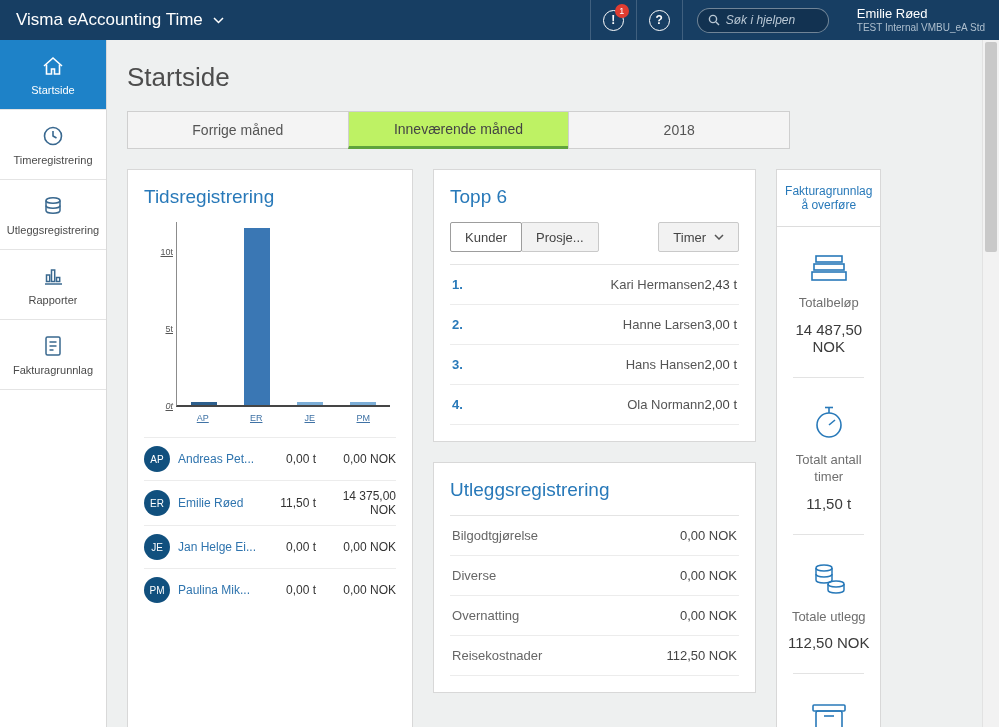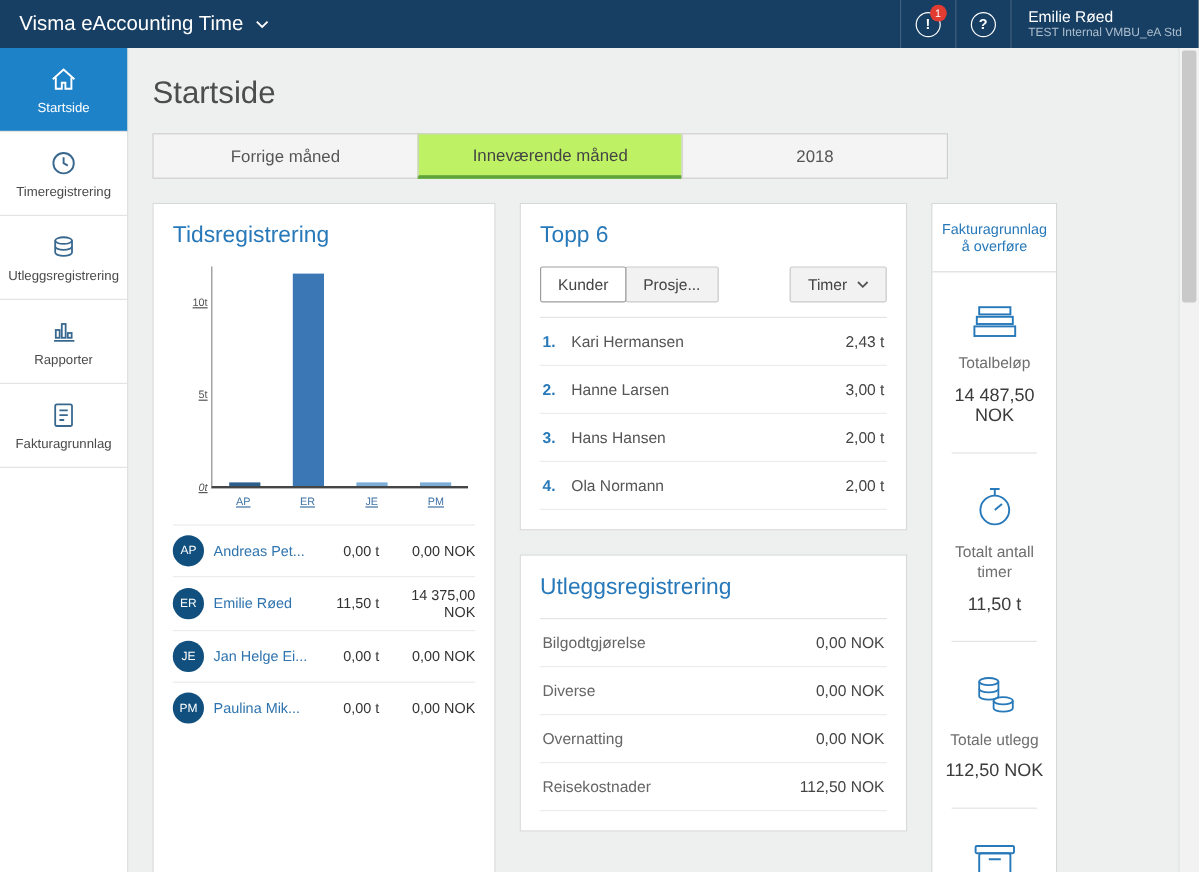--- a/index.html
+++ b/index.html
@@ -70,21 +70,21 @@
 
   
   .t5-buttons { display: flex; align-items: center; margin: 14px 0 12px; }
   .btn { height: 30px; padding: 0 14px; font-size: 13px; border: 1px solid #c9c9c9; background: #f2f2f2; color: #444; cursor: pointer; font-family: "Liberation Sans", sans-serif; border-radius: 2px; }
   .btn.seg2 { margin-left: -1px; }
   .btn.active { background: #fff; border-color: #9d9d9d; position: relative; z-index: 1; }
   .btn.dropdown { margin-left: auto; display: flex; align-items: center; gap: 8px; }
   .t5-list { border-top: 1px solid #e4e4e4; }
   .t5-row { display: flex; align-items: center; padding: 12px 2px; border-bottom: 1px solid #ececec; font-size: 13px; }
   .t5-rank { color: #2879b9; font-weight: bold; width: 24px; }
-  .t5-name { flex: 1; color: #555; }
+  .t5-name { flex: 1; color: #555; text-align: right; }
   .t5-val { color: #444; }
 
   
   .exp-list { margin-top: 14px; border-top: 1px solid #e4e4e4; }
   .exp-row { display: flex; align-items: center; padding: 12px 2px; border-bottom: 1px solid #ececec; font-size: 13px; }
   .exp-label { flex: 1; color: #666; }
   .exp-val { color: #444; }
 
   
   .right-panel { width: 172px; background: #fff; border: 1px solid #d8d8d8; padding: 0; height: 640px; }
@@ -116,20 +116,29 @@
     <div class="tb-sep"></div>
     <div class="tb-iconbtn">
       <span class="tb-circle">!</span>
       <span class="tb-badge">1</span>
     </div>
     <div class="tb-sep"></div>
     <div class="tb-iconbtn">
       <span class="tb-circle">?</span>
     </div>
     <div class="tb-sep"></div>
+    <div class="tb-search">
+      <span>
+        <svg width="12" height="12" viewBox="0 0 12 12" fill="none" stroke="#b9c7d4" stroke-width="1.4">
+            <circle cx="5" cy="5" r="3.6"></circle>
+            <path d="M8 8l3 3"></path>
+          </svg>
+      </span>
+      <input type="text" placeholder="Søk i hjelpen" style="">
+    </div>
     <div class="tb-user">
       <span class="tb-user-name">Emilie Røed</span>
       <span class="tb-user-org">TEST Internal VMBU_eA Std</span>
     </div>
   </div>
 </div>
 
 <div class="app-body">
 
   <div class="sidebar">

